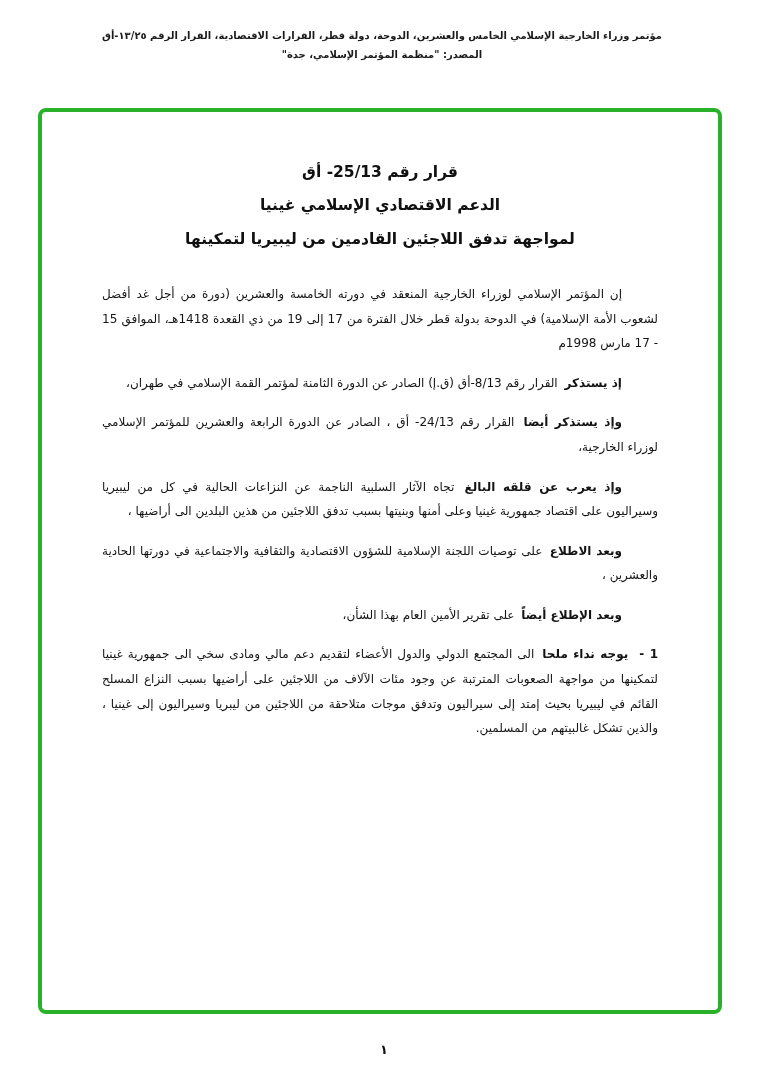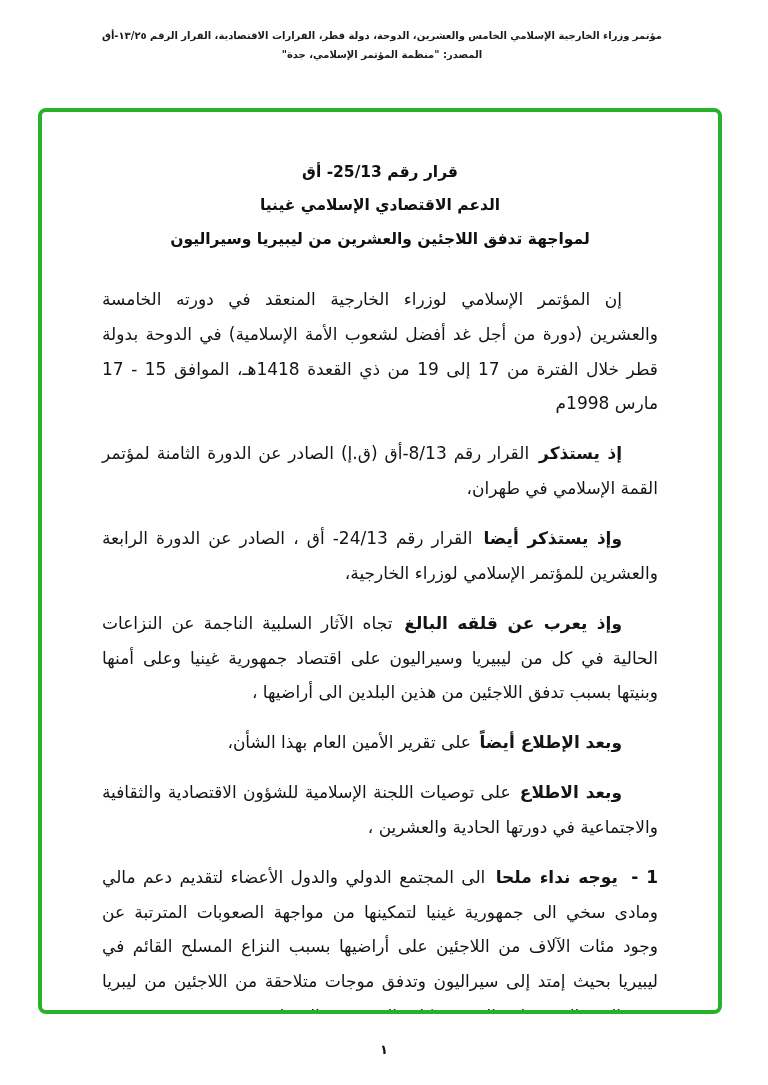--- a/index.html
+++ b/index.html
@@ -56,21 +56,21 @@
     font-size: 15.5px;
     line-height: 2.15;
     margin-bottom: 26px;
     color: #101010;
   }
   .title-line { white-space: nowrap; }
 
   .para {
     direction: rtl;
     text-align: justify;
-    font-size: 17px;
+    font-size: 12px;
     line-height: 2.05;
     margin: 0 0 15px 0;
     text-indent: 36px;
     color: #141414;
   }
   .para.item { text-indent: 0; margin-bottom: 0; }
   .para b:not(:empty) { margin-left: 3px; }
   .para .num:not(:empty) { font-weight: bold; margin-left: 6px; }
 
   
@@ -92,21 +92,21 @@
   <div>مؤتمر وزراء الخارجية الإسلامي الخامس والعشرين، الدوحة، دولة قطر، القرارات الاقتصادية، القرار الرقم ١٣/٢٥-أق</div>
   <div>المصدر: "منظمة المؤتمر الإسلامي، جدة"</div>
 </div>
 
 <div class="doc-frame">
   <div class="doc-content">
 
     <div class="title-block">
       <div class="title-line">قرار رقم 25/13- أق</div>
       <div class="title-line">الدعم الاقتصادي الإسلامي غينيا</div>
-      <div class="title-line">لمواجهة تدفق اللاجئين والعشرين من ليبيريا وسيراليون</div>
+      <div class="title-line">لمواجهة تدفق اللاجئين القادمين من ليبيريا لتمكينها</div>
     </div>
 
     <p class="para">
       <span class="num"></span>
       <b class="lead"></b>
       <span class="ptext">إن المؤتمر الإسلامي لوزراء الخارجية المنعقد في دورته الخامسة والعشرين (دورة من أجل غد أفضل لشعوب الأمة الإسلامية) في الدوحة بدولة قطر خلال الفترة من 17 إلى 19 من ذي القعدة 1418هـ، الموافق 15 - 17 مارس 1998م</span>
     </p>
 
     <p class="para">
       <span class="num"></span>
@@ -121,28 +121,28 @@
     </p>
 
     <p class="para">
       <span class="num"></span>
       <b class="lead">وإذ يعرب عن قلقه البالغ</b>
       <span class="ptext">تجاه الآثار السلبية الناجمة عن النزاعات الحالية في كل من ليبيريا وسيراليون على اقتصاد جمهورية غينيا وعلى أمنها وبنيتها بسبب تدفق اللاجئين من هذين البلدين الى أراضيها ،</span>
     </p>
 
     <p class="para">
       <span class="num"></span>
-      <b class="lead">وبعد الإطلاع أيضاً</b>
-      <span class="ptext">على تقرير الأمين العام بهذا الشأن،</span>
+      <b class="lead">وبعد الاطلاع</b>
+      <span class="ptext">على توصيات اللجنة الإسلامية للشؤون الاقتصادية والثقافية والاجتماعية في دورتها الحادية والعشرين ،</span>
     </p>
 
     <p class="para">
       <span class="num"></span>
-      <b class="lead">وبعد الاطلاع</b>
-      <span class="ptext">على توصيات اللجنة الإسلامية للشؤون الاقتصادية والثقافية والاجتماعية في دورتها الحادية والعشرين ،</span>
+      <b class="lead">وبعد الإطلاع أيضاً</b>
+      <span class="ptext">على تقرير الأمين العام بهذا الشأن،</span>
     </p>
 
     <p class="para item">
       <span class="num">1 -</span>
       <b class="lead">يوجه نداء ملحا</b>
       <span class="ptext">الى المجتمع الدولي والدول الأعضاء لتقديم دعم مالي ومادى سخي الى جمهورية غينيا لتمكينها من مواجهة الصعوبات المترتبة عن وجود مئات الآلاف من اللاجئين على أراضيها بسبب النزاع المسلح القائم في ليبيريا بحيث إمتد إلى سيراليون وتدفق موجات متلاحقة من اللاجئين من ليبريا وسيراليون إلى غينيا ، والذين تشكل غالبيتهم من المسلمين.</span>
     </p>
 
   </div>
 </div>

